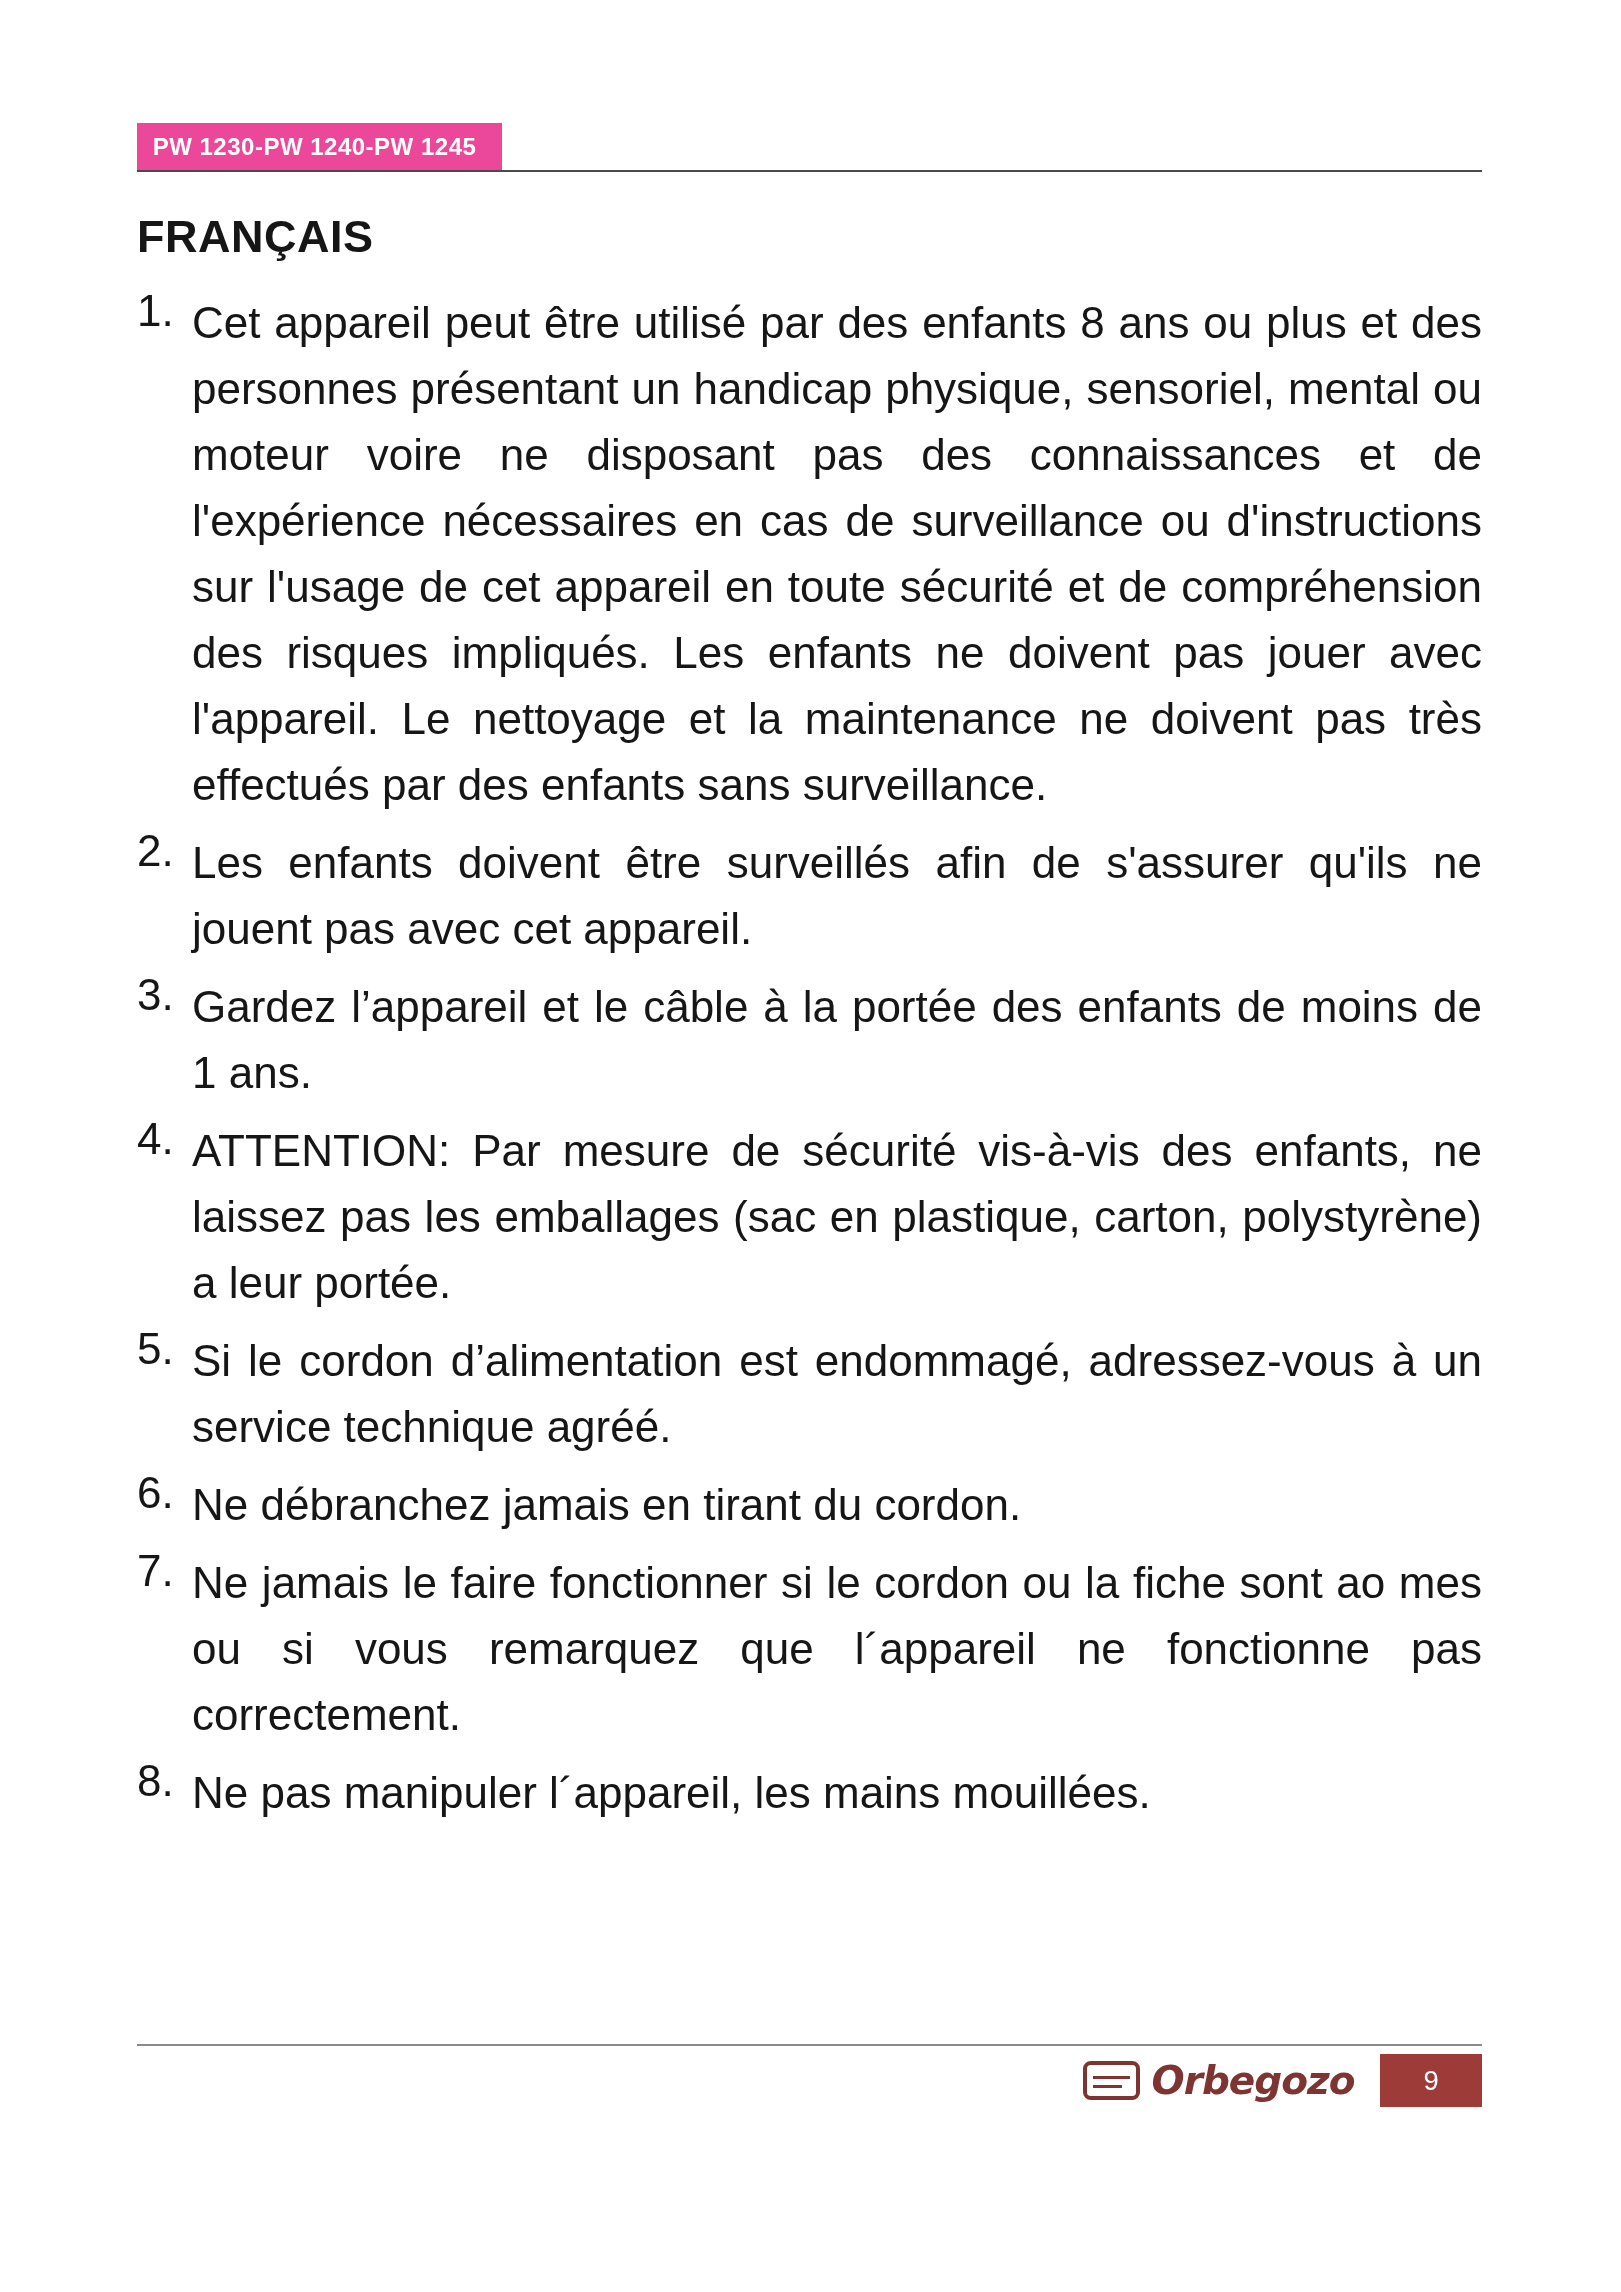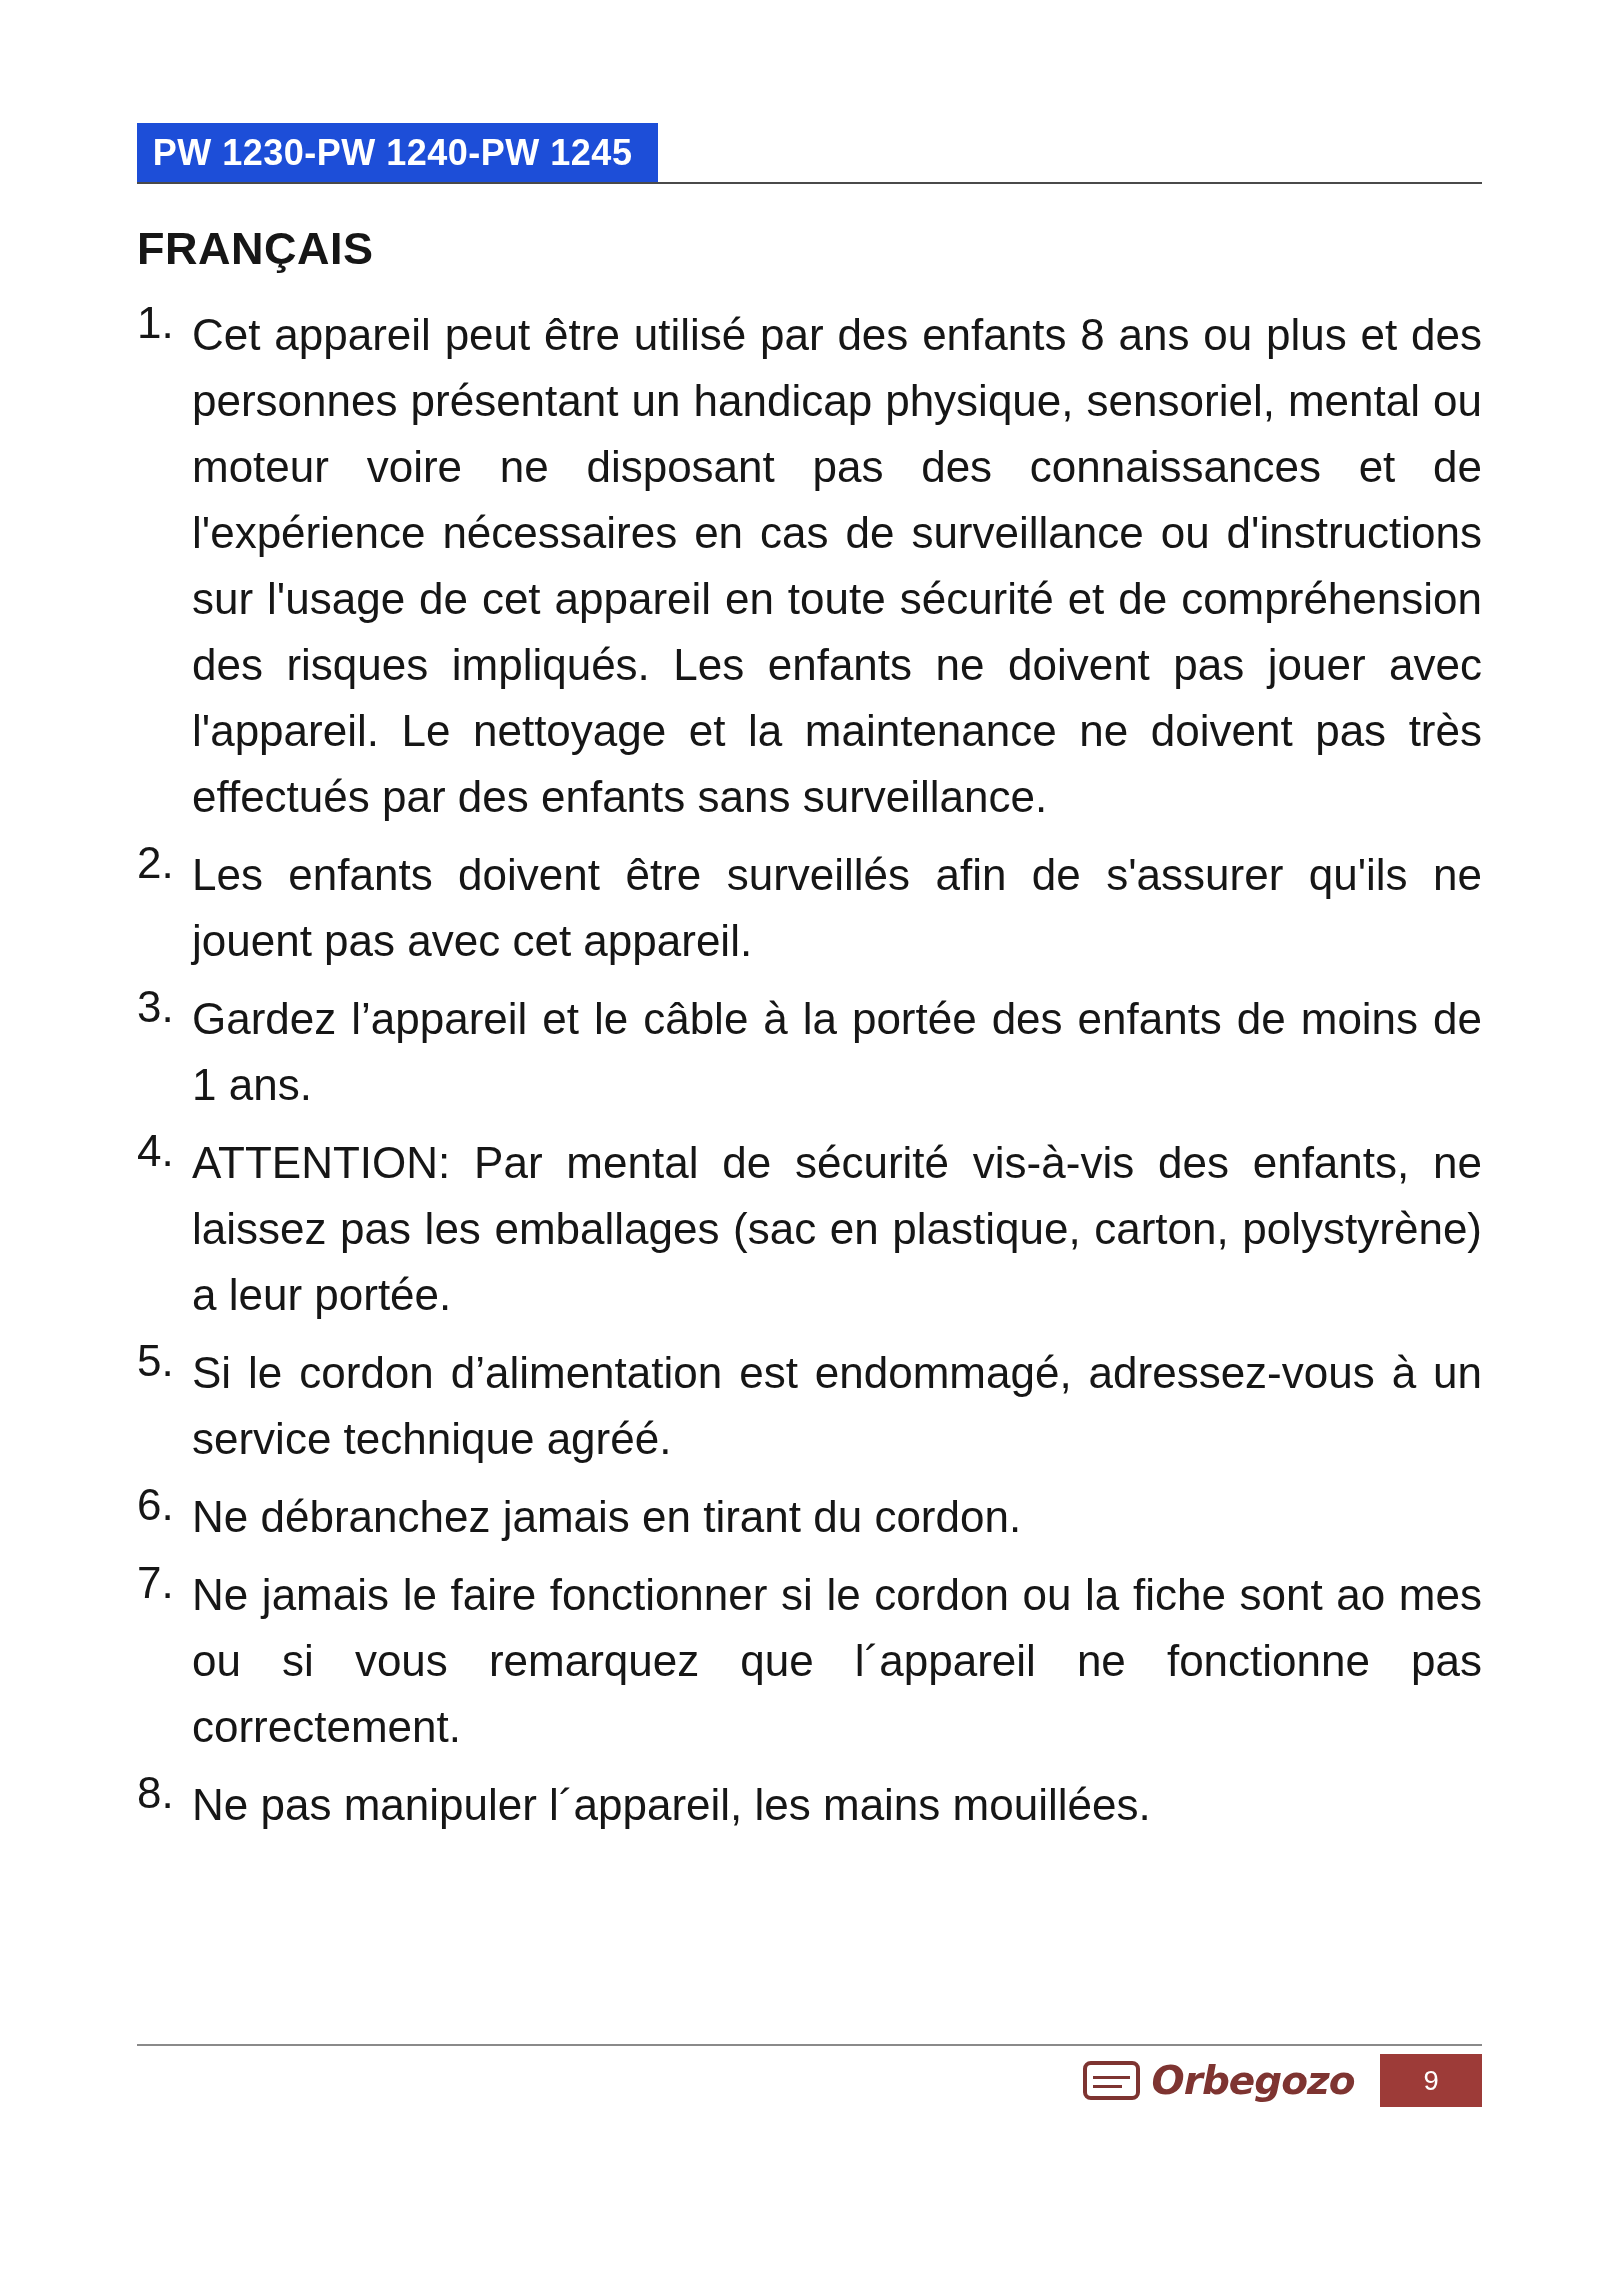--- a/index.html
+++ b/index.html
@@ -16,24 +16,24 @@
     inset: 0;
     padding: 123px 139px 0 137px;
   }
   
   .header-row {
     border-bottom: 2.9px solid #4a4a4a;
     line-height: 0;
   }
   .model-badge {
     display: inline-block;
-    background: #1d4ed8;
+    background: #ec4899;
     color: #ffffff;
     font-weight: bold;
-    font-size: 36px;
+    font-size: 24px;
     line-height: 1;
     padding: 11.8px 25.5px 10.8px 15.7px;
     letter-spacing: 0.5px;
   }
   
   .language-label {
     margin-top: 39px;
     font-size: 45px;
     font-weight: bold;
     text-align: left;
@@ -149,21 +149,21 @@
       <span class="item-text">Les enfants doivent être surveillés afin de s'assurer qu'ils ne jouent pas avec cet appareil.</span>
     </div>
 
     <div class="list-item">
       <span class="item-number">3.</span>
       <span class="item-text">Gardez l’appareil et le câble à la portée des enfants de moins de 1 ans.</span>
     </div>
 
     <div class="list-item">
       <span class="item-number">4.</span>
-      <span class="item-text">ATTENTION: Par mental de sécurité vis-à-vis des enfants, ne laissez pas les emballages (sac en plastique, carton, polystyrène) a leur portée.</span>
+      <span class="item-text">ATTENTION: Par mesure de sécurité vis-à-vis des enfants, ne laissez pas les emballages (sac en plastique, carton, polystyrène) a leur portée.</span>
     </div>
 
     <div class="list-item">
       <span class="item-number">5.</span>
       <span class="item-text">Si le cordon d’alimentation est endommagé, adressez-vous à un service technique agréé.</span>
     </div>
 
     <div class="list-item">
       <span class="item-number">6.</span>
       <span class="item-text">Ne débranchez jamais en tirant du cordon.</span>

